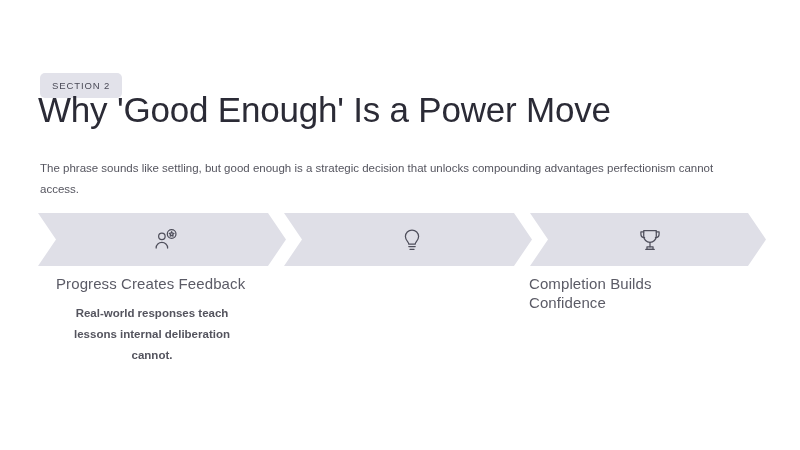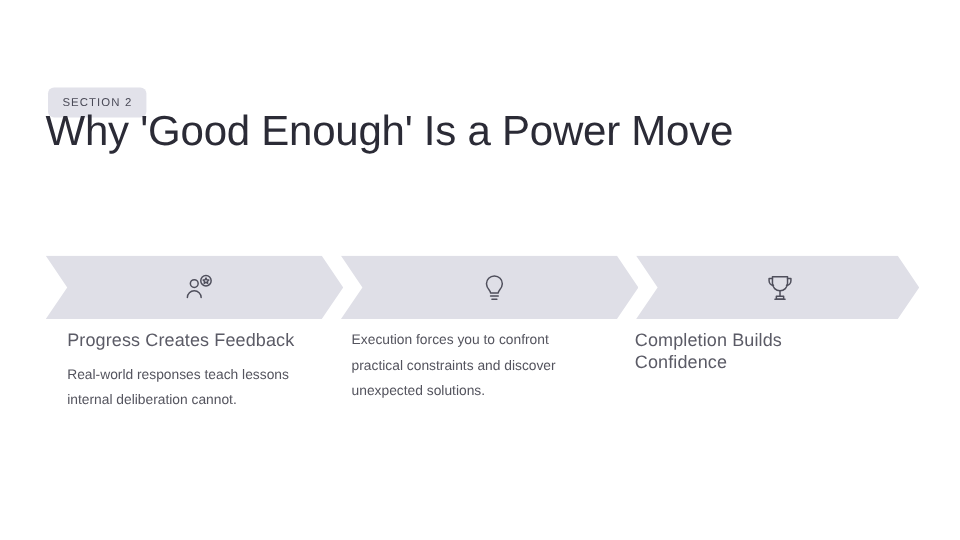--- a/index.html
+++ b/index.html
@@ -120,34 +120,36 @@
     font-weight: 400;
     color: #5b5b66;
     letter-spacing: 0.1px;
     margin-bottom: 10px;
   }
 
   .col-body {
     font-size: 11.5px;
     line-height: 21px;
     color: #54545e;
-    font-weight: 400;
+    font-weight: 700;
+    text-align: center;
   }
 </style>
 </head>
 <body>
 
 <div class="slide" style="background: rgb(255, 255, 255);">
 
   <div class="badge" style="background: rgb(226, 226, 234); color: rgb(74, 74, 87);">
     <span>SECTION 2</span>
   </div>
 
   <h1 class="title">Why 'Good Enough' Is a Power Move</h1>
 
+  <p class="subtitle">The phrase sounds like settling, but good enough is a strategic decision that unlocks compounding advantages perfectionism cannot access.</p>
 
   <div class="chevron-band">
 
     <div class="chevron c0" style="background: rgb(223, 223, 231);">
       <span class="chev-icon">
         <svg viewBox="0 0 24 24" fill="none" stroke="#4f4f5c" stroke-width="1.15" stroke-linecap="round" stroke-linejoin="round">
           <circle cx="8.2" cy="8.6" r="3"></circle>
           <path d="M2.9 19.4c0-3.1 2.4-5.2 5.3-5.2s5.3 2.1 5.3 5.2"></path>
           <circle cx="17.2" cy="6.4" r="4"></circle>
           <path d="M17.2 4.3l0.66 1.35 1.49.22-1.08 1.05.26 1.48-1.33-.7-1.33.7.25-1.48-1.07-1.05 1.49-.22z"></path>
@@ -181,21 +183,20 @@
   </div>
 
   <div class="columns">
 
     <div class="col">
       <div class="col-title">Progress Creates Feedback</div>
       <div class="col-body">Real-world responses teach lessons internal deliberation cannot.</div>
     </div>
 
     <div class="col">
-      <div class="col-body">Execution forces you to confront practical constraints and discover unexpected solutions.</div>
     </div>
 
     <div class="col">
       <div class="col-title">Completion Builds Confidence</div>
     </div>
 
   </div>
 
 </div>
 

